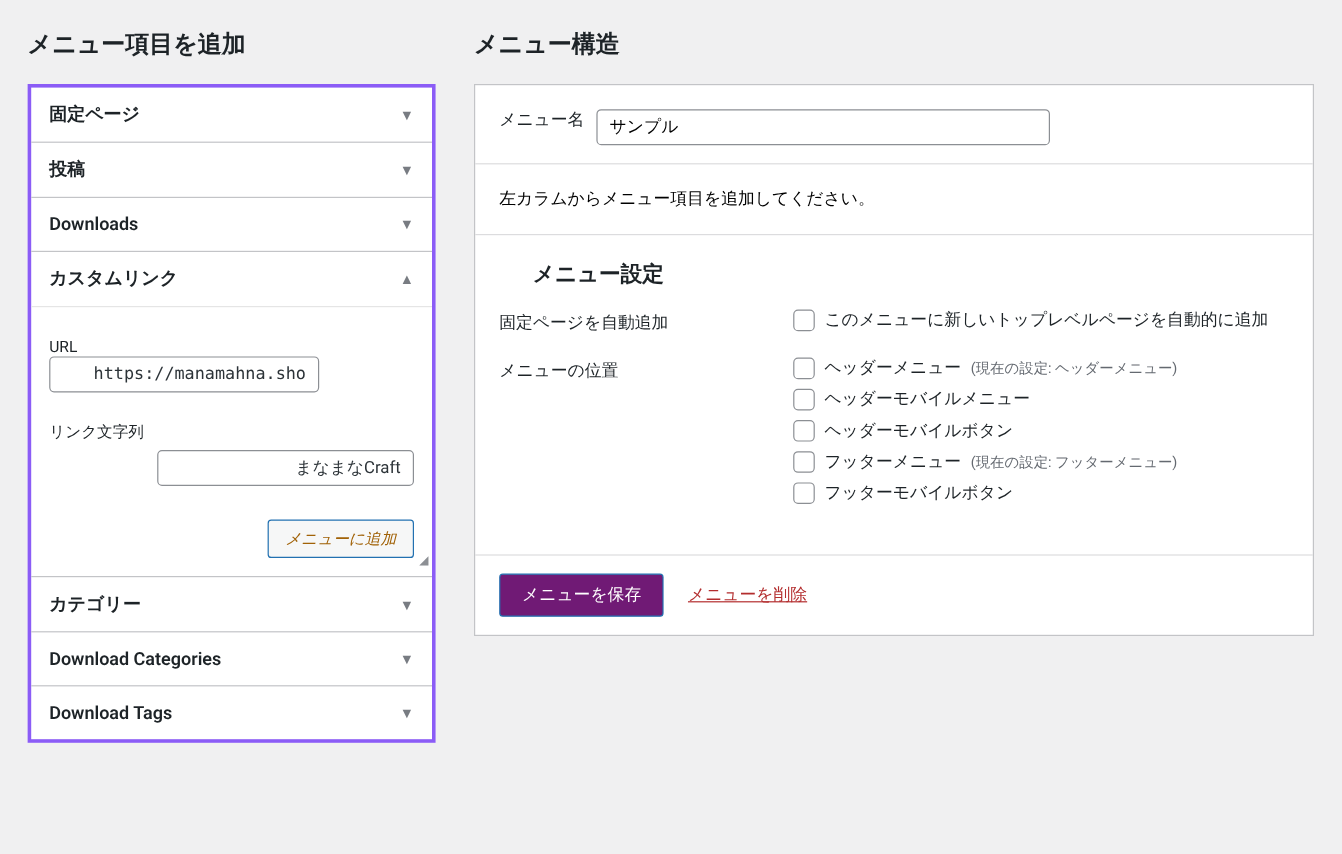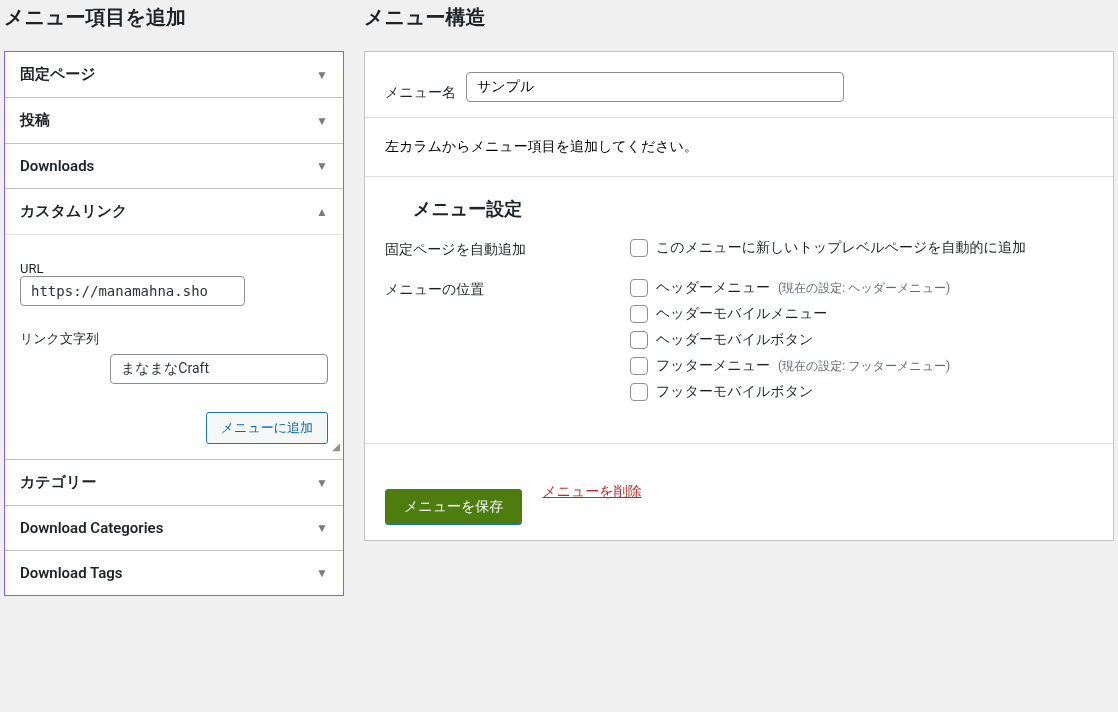--- a/index.html
+++ b/index.html
@@ -4,39 +4,39 @@
   <style>
     * { box-sizing: border-box; margin: 0; padding: 0; }
     body {
       background: #f0f0f1;
       font-family: -apple-system, BlinkMacSystemFont, "Segoe UI", Roboto, "Hiragino Kaku Gothic ProN", "Hiragino Sans", Meiryo, sans-serif;
       color: #1d2327;
       font-size: 14px;
     }
     .container {
       display: flex;
-      gap: 20px;
-      padding: 4px;
+      gap: 32px;
+      padding: 23px;
     }
     .left-col {
       width: 340px;
       flex-shrink: 0;
     }
     .right-col {
       flex: 1;
     }
     h2 {
       font-size: 20px;
       font-weight: 600;
       margin-bottom: 20px;
       color: #1d2327;
     }
     .accordion {
       background: #fff;
-      border: 1px solid #8b5cf6;
+      border: 3px solid #8b5cf6;
     }
     .accordion-item {
       border-bottom: 1px solid #c3c4c7;
     }
     .accordion-item:last-child {
       border-bottom: none;
     }
     .accordion-header {
       display: flex;
       justify-content: space-between;
@@ -70,42 +70,44 @@
     }
     .form-input {
       width: 225px;
       padding: 6px 10px;
       border: 1px solid #8c8f94;
       border-radius: 4px;
       font-size: 14px;
       font-family: inherit;
       background: #fff;
       color: #2c3338;
+      text-align: right;
     }
     .form-input.mono {
       font-family: Consolas, Monaco, monospace;
     }
     .link-text-row .form-label {
       width: 100%;
       margin-bottom: 6px;
     }
     .link-text-row .form-input {
       margin-left: 90px;
     }
     .add-to-menu-btn {
       padding: 6px 14px;
       border: 1px solid #2271b1;
       border-radius: 3px;
       background: #f6f7f7;
-      color: #0369a1;
+      color: #a16207;
       cursor: pointer;
       font-size: 13px;
       font-weight: 400;
       float: right;
       margin-top: 10px;
+      font-style: italic;
     }
     .accordion-body::after {
       content: "";
       display: block;
       clear: both;
     }
     .resize-handle {
       position: absolute;
       bottom: 0; right: 0;
       width: 20px; height: 20px;
@@ -115,21 +117,21 @@
       text-align: right;
       line-height: 1;
     }
 
     .menu-panel {
       background: #fff;
       border: 1px solid #c3c4c7;
     }
     .menu-name-row {
       display: flex;
-      align-items: flex-end;
+      align-items: flex-start;
       gap: 10px;
       padding: 20px 20px 15px;
       border-bottom: 1px solid #dcdcde;
       margin-bottom: 0;
     }
     .menu-name-label {
       font-size: 14px;
       color: #1d2327;
     }
     .menu-name-input {
@@ -191,28 +193,27 @@
     }
     .menu-footer {
       padding: 15px 20px;
       border-top: 1px solid #dcdcde;
       display: flex;
       align-items: center;
       gap: 20px;
     }
     .save-btn {
       padding: 8px 18px;
-      background: #4d7c0f;
+      background: #701a75;
       border: 1px solid #2271b1;
       color: #fff;
       border-radius: 3px;
       cursor: pointer;
       font-size: 14px;
       font-weight: 400;
-      margin-top: 30px;
     }
     .delete-link {
       color: #b32d2e;
       text-decoration: underline;
       cursor: pointer;
       font-size: 14px;
     }
   </style>
 </head>
 <body>

